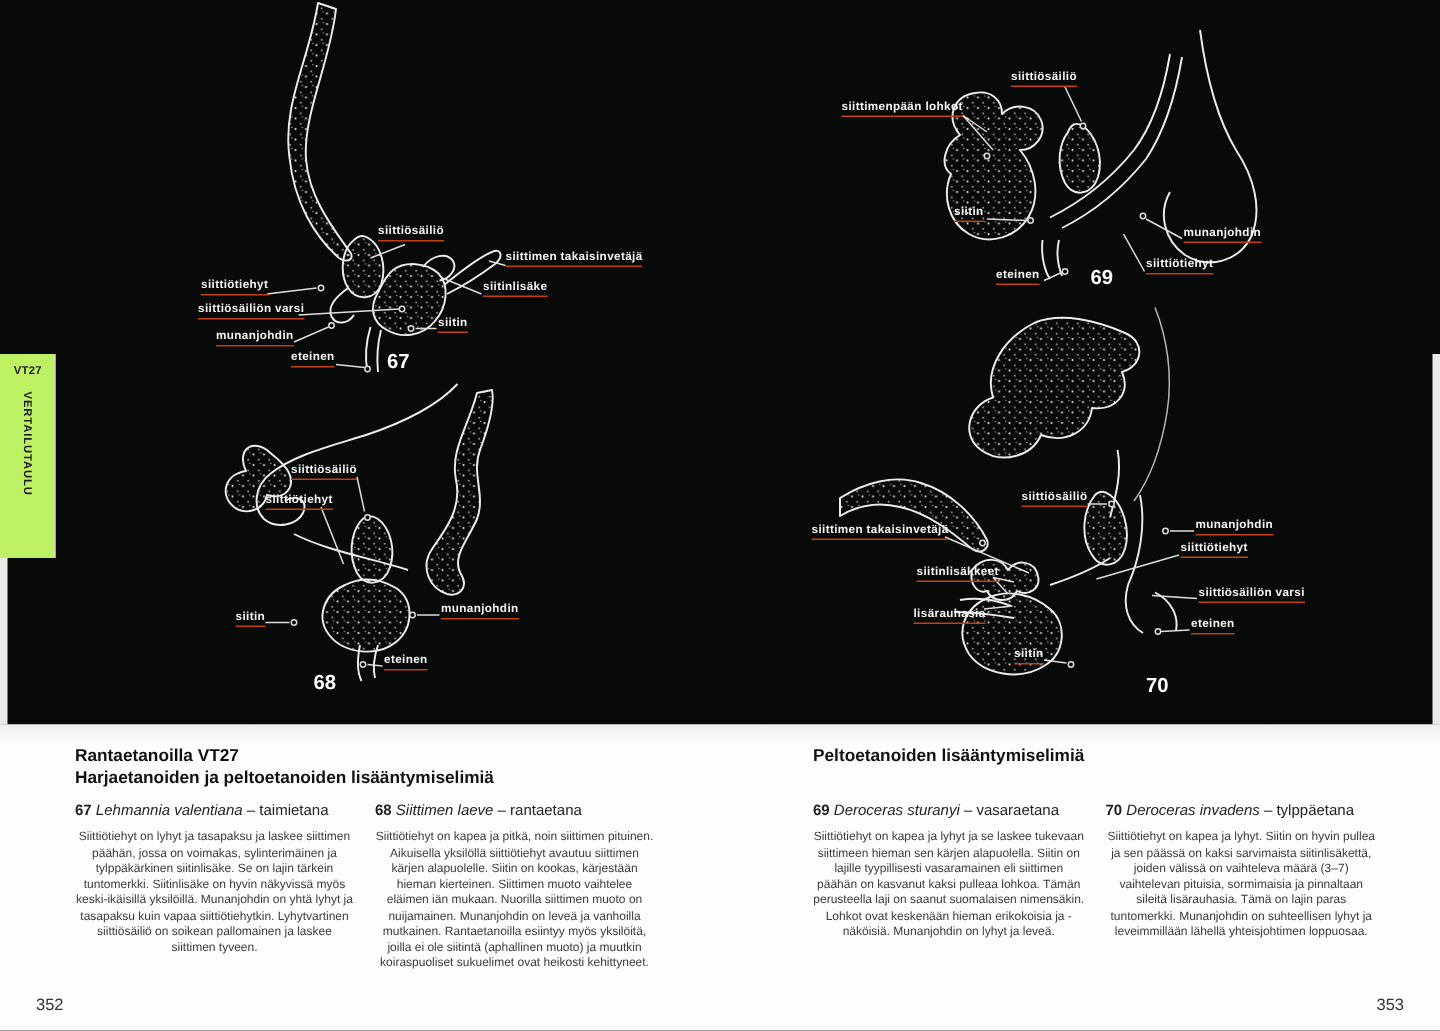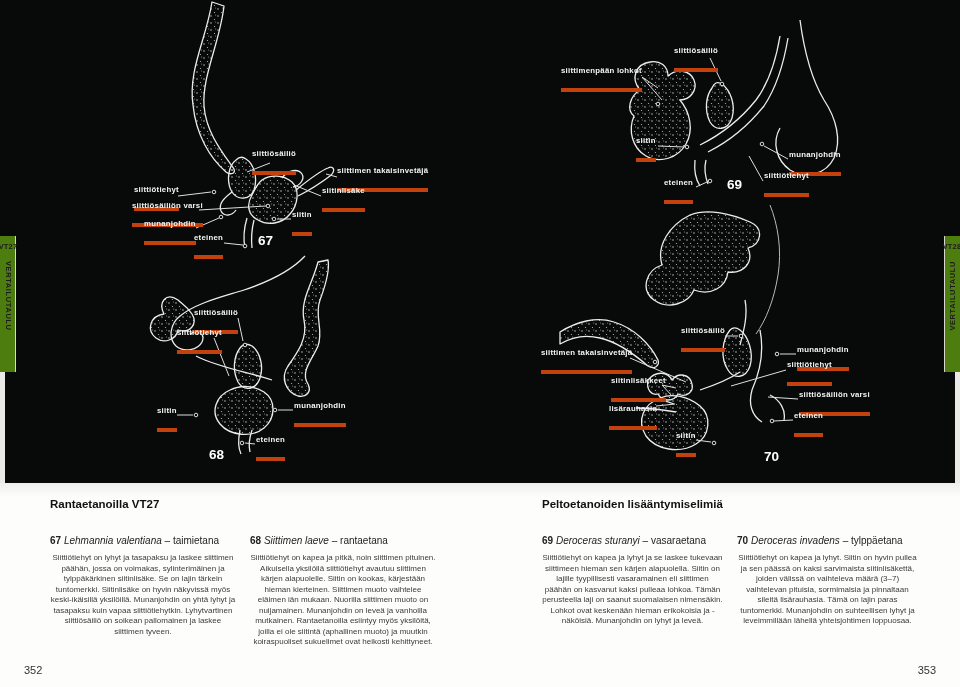--- a/index.html
+++ b/index.html
@@ -2,27 +2,27 @@
 <html><head>
 <meta charset="utf-8">
 <style>
   html,body{margin:0;padding:0;background:#888;}
   .spread{position:relative;width:960px;height:687px;background:#fcfcfb;overflow:hidden;
           font-family:"Liberation Sans",sans-serif;}
   
   .plate{position:absolute;left:0;top:0;width:960px;height:483px;background:#070a09;}
   .plate svg{position:absolute;left:0;top:0;}
   .dlabel{position:absolute;color:#f4f4f4;font-size:7.8px;font-weight:bold;letter-spacing:.25px;
-          border-bottom:4px solid #c2410c;padding-bottom:13px;white-space:nowrap;line-height:1;}
+          border-bottom:1px solid #c2410c;padding-bottom:2px;white-space:nowrap;line-height:1;}
   .fignum{position:absolute;color:#fff;font-size:13.5px;font-weight:bold;line-height:1;}
   
   .edge-strip{position:absolute;top:236px;height:247px;width:5px;background:#eceae6;}
   .edge-strip.left{left:0;}
   .edge-strip.right{right:0;}
-  .tab{position:absolute;top:236px;width:16px;height:136px;background:#4d7c0f;
+  .tab{position:absolute;top:236px;width:37px;height:136px;background:#bef264;
        display:flex;flex-direction:column;align-items:center;}
   .tab.left{left:0;box-shadow:inset -1px 0 0 #d8d6d0;}
   .tab.right{right:0;box-shadow:inset 1px 0 0 #d8d6d0;}
   .tab-code{font-size:7.5px;font-weight:bold;color:#1c1c1c;margin-top:6px;letter-spacing:.2px;}
   .tab-vert{font-size:7.5px;font-weight:bold;color:#1c1c1c;letter-spacing:.6px;margin-top:10px;
             writing-mode:vertical-rl;}
   .tab.right .tab-vert{transform:rotate(180deg);}
   
   .textarea{position:absolute;left:0;top:483px;width:960px;height:204px;
             background:linear-gradient(#efefec,#fdfdfc 14px);}
@@ -183,29 +183,26 @@
       <span class="dlabel" style="left: 794px; top: 412px;">eteinen</span>
       <span class="dlabel" style="left: 676px; top: 432px;">siitin</span>
     </div>
 
   <div class="edge-strip left"></div>
   <div class="edge-strip right"></div>
   <div class="tab left">
     <span class="tab-code">VT27</span>
     <span class="tab-vert">VERTAILUTAULU</span>
   </div>
-  <div class="tab right">
-    <span class="tab-code">VT28</span>
-    <span class="tab-vert">VERTAILUTAULU</span>
-  </div>
 
   <div class="textarea">
 
     <div class="sec-head lp">
       <div>Rantaetanoilla VT27</div>
+      <div>Harjaetanoiden ja peltoetanoiden lisääntymiselimiä</div>
     </div>
 
     <div class="cols lp">
       <div class="col">
         <div class="etitle">
           <span class="eno">67</span>
           <i>Lehmannia valentiana</i>
           <span>– taimietana</span>
         </div>
         <p class="ebody">Siittiötiehyt on lyhyt ja tasapaksu ja laskee siittimen päähän, jossa on voimakas, sylinterimäinen ja tylppäkärkinen siitinlisäke. Se on lajin tärkein tuntomerkki. Siitinlisäke on hyvin näkyvissä myös keski-ikäisillä yksilöillä. Munanjohdin on yhtä lyhyt ja tasapaksu kuin vapaa siittiötiehytkin. Lyhytvartinen siittiösäiliö on soikean pallomainen ja laskee siittimen tyveen.</p>

